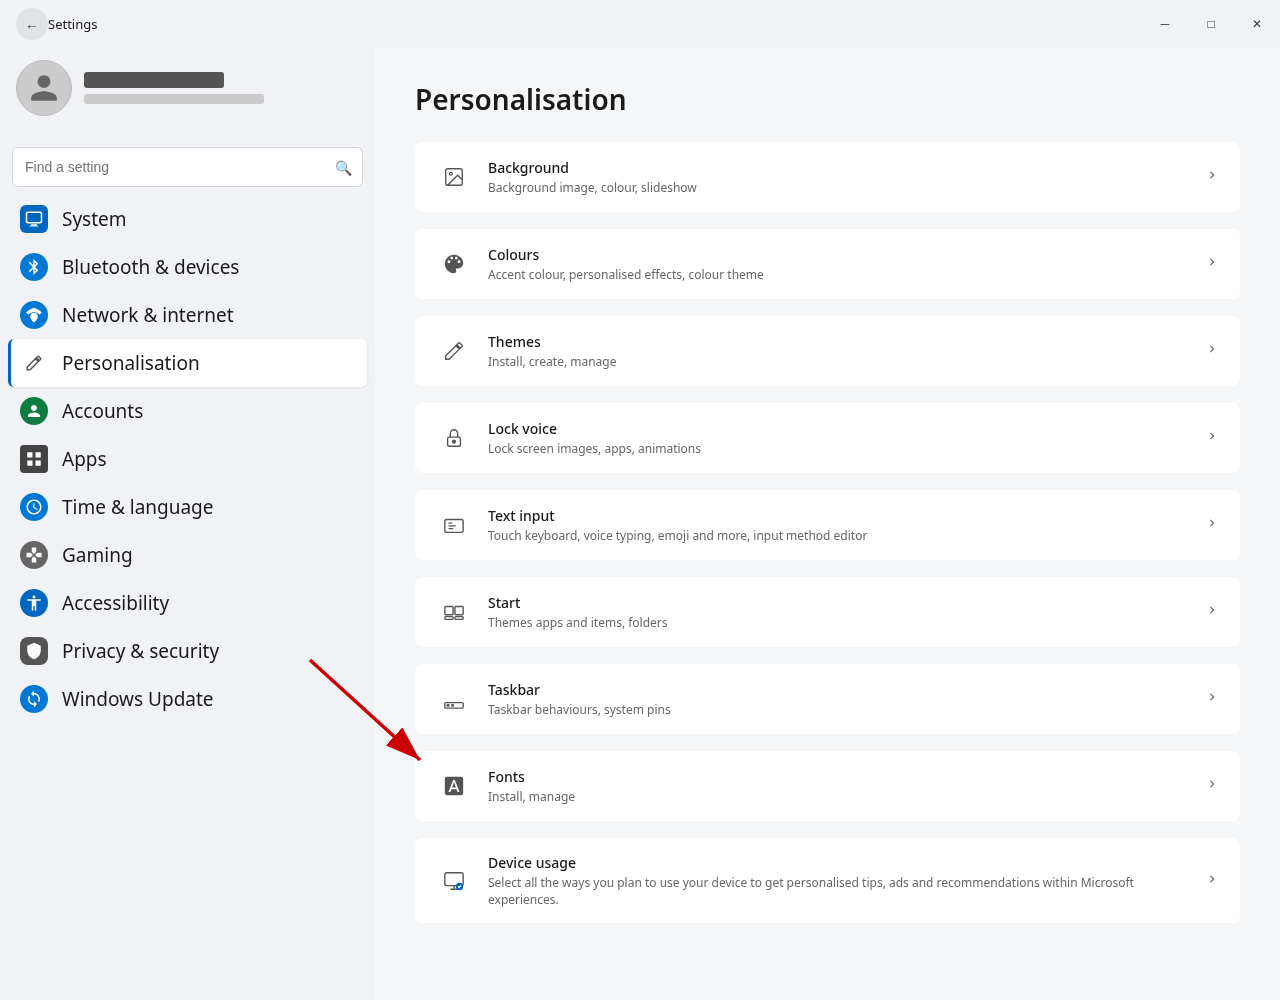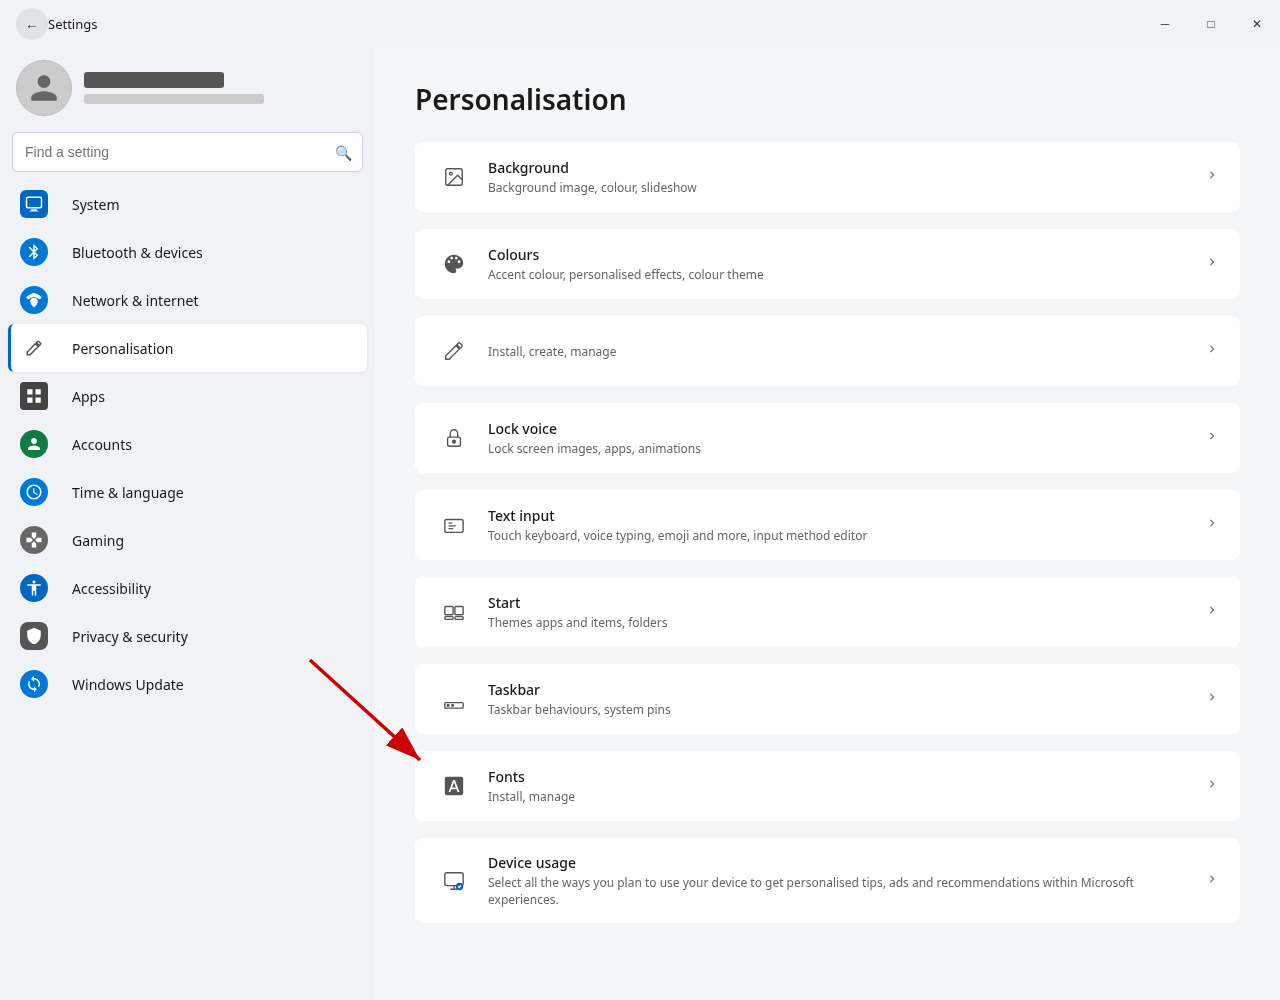--- a/index.html
+++ b/index.html
@@ -104,21 +104,21 @@
       border-radius: 3px;
     }
     .user-sub-bar {
       width: 180px; height: 10px;
       background: #ccc;
       border-radius: 3px;
     }
 
     
     .search-box {
-      margin: 0 4px 8px;
+      margin: 15px 4px 8px;
       position: relative;
     }
     .search-input {
       width: 100%;
       height: 40px;
       border-radius: 6px;
       border: 1px solid #d0d3d8;
       background: white;
       padding: 0 36px 0 12px;
       font-size: 14px;
@@ -132,27 +132,27 @@
       transform: translateY(-50%);
       color: #666;
       font-size: 14px;
       pointer-events: none;
     }
 
     
     .nav-item {
       display: flex;
       align-items: center;
-      gap: 24px;
+      gap: 14px;
       padding: 10px 12px;
       border-radius: 6px;
       cursor: pointer;
       min-height: 44px;
       color: #1a1a1a;
-      font-size: 14px;
+      font-size: 19px;
     }
     .nav-item.active {
       background: white;
       box-shadow: 0 1px 3px rgba(0,0,0,0.08);
       border-left: 3px solid #0067c0;
       padding-left: 9px;
     }
     .nav-icon {
       width: 28px; height: 28px;
       border-radius: 6px;
@@ -289,39 +289,39 @@
         </div>
         <div class="nav-item active">
           <div class="nav-icon" style="background: transparent; border-radius: 6px;">
             <svg viewBox="0 0 24 24" width="18" height="18" fill="none" stroke="#555" stroke-width="2">
               <path d="M3 17.25V21h3.75L17.81 9.94l-3.75-3.75L3 17.25zM20.71 7.04c.39-.39.39-1.02 0-1.41l-2.34-2.34c-.39-.39-1.02-.39-1.41 0l-1.83 1.83 3.75 3.75 1.83-1.83z"></path>
             </svg>
           </div>
           <span>Personalisation</span>
         </div>
         <div class="nav-item">
+          <div class="nav-icon" style="background: rgb(16, 124, 65); border-radius: 50%;">
+            <svg viewBox="0 0 24 24" width="18" height="18" fill="white">
+              <path d="M12 12c2.21 0 4-1.79 4-4s-1.79-4-4-4-4 1.79-4 4 1.79 4 4 4zm0 2c-2.67 0-8 1.34-8 4v2h16v-2c0-2.66-5.33-4-8-4z"></path>
+            </svg>
+          </div>
+          <span>Accounts</span>
+        </div>
+        <div class="nav-item">
           <div class="nav-icon" style="background: rgb(68, 68, 68); border-radius: 4px;">
             <svg viewBox="0 0 24 24" width="18" height="18" fill="white">
               <rect x="3" y="3" width="7" height="7"></rect>
               <rect x="14" y="3" width="7" height="7"></rect>
               <rect x="3" y="14" width="7" height="7"></rect>
               <rect x="14" y="14" width="7" height="7"></rect>
             </svg>
           </div>
           <span>Apps</span>
         </div>
         <div class="nav-item">
-          <div class="nav-icon" style="background: rgb(16, 124, 65); border-radius: 50%;">
-            <svg viewBox="0 0 24 24" width="18" height="18" fill="white">
-              <path d="M12 12c2.21 0 4-1.79 4-4s-1.79-4-4-4-4 1.79-4 4 1.79 4 4 4zm0 2c-2.67 0-8 1.34-8 4v2h16v-2c0-2.66-5.33-4-8-4z"></path>
-            </svg>
-          </div>
-          <span>Accounts</span>
-        </div>
-        <div class="nav-item">
           <div class="nav-icon" style="background: rgb(0, 120, 212); border-radius: 50%;">
             <svg viewBox="0 0 24 24" width="18" height="18" fill="white">
               <path d="M11.99 2C6.47 2 2 6.48 2 12s4.47 10 9.99 10C17.52 22 22 17.52 22 12S17.52 2 11.99 2zM12 20c-4.42 0-8-3.58-8-8s3.58-8 8-8 8 3.58 8 8-3.58 8-8 8zm.5-13H11v6l5.25 3.15.75-1.23-4.5-2.67V7z"></path>
             </svg>
           </div>
           <span>Time &amp; language</span>
         </div>
         <div class="nav-item">
           <div class="nav-icon" style="background: rgb(102, 102, 102); border-radius: 50%;">
             <svg viewBox="0 0 24 24" width="18" height="18" fill="white">
@@ -391,20 +391,21 @@
               <path d="M10 6L8.59 7.41 13.17 12l-4.58 4.59L10 18l6-6z"></path>
             </svg></div>
         </div>
         <div class="setting-card">
           <div class="setting-card-icon">
             <svg viewBox="0 0 24 24" width="22" height="22" fill="none" stroke="#555" stroke-width="1.5">
               <path d="M3 17.25V21h3.75L17.81 9.94l-3.75-3.75L3 17.25zM20.71 7.04c.39-.39.39-1.02 0-1.41l-2.34-2.34c-.39-.39-1.02-.39-1.41 0l-1.83 1.83 3.75 3.75 1.83-1.83z"></path>
             </svg>
           </div>
           <div class="setting-card-text">
+            <div class="setting-card-title">Themes</div>
             <div class="setting-card-desc">Install, create, manage</div>
           </div>
           <div class="setting-card-chevron"><svg viewBox="0 0 24 24" width="14" height="14" fill="#666">
               <path d="M10 6L8.59 7.41 13.17 12l-4.58 4.59L10 18l6-6z"></path>
             </svg></div>
         </div>
         <div class="setting-card">
           <div class="setting-card-icon">
             <svg viewBox="0 0 24 24" width="22" height="22" fill="none" stroke="#555" stroke-width="1.5">
               <rect x="5" y="11" width="14" height="10" rx="2"></rect>

